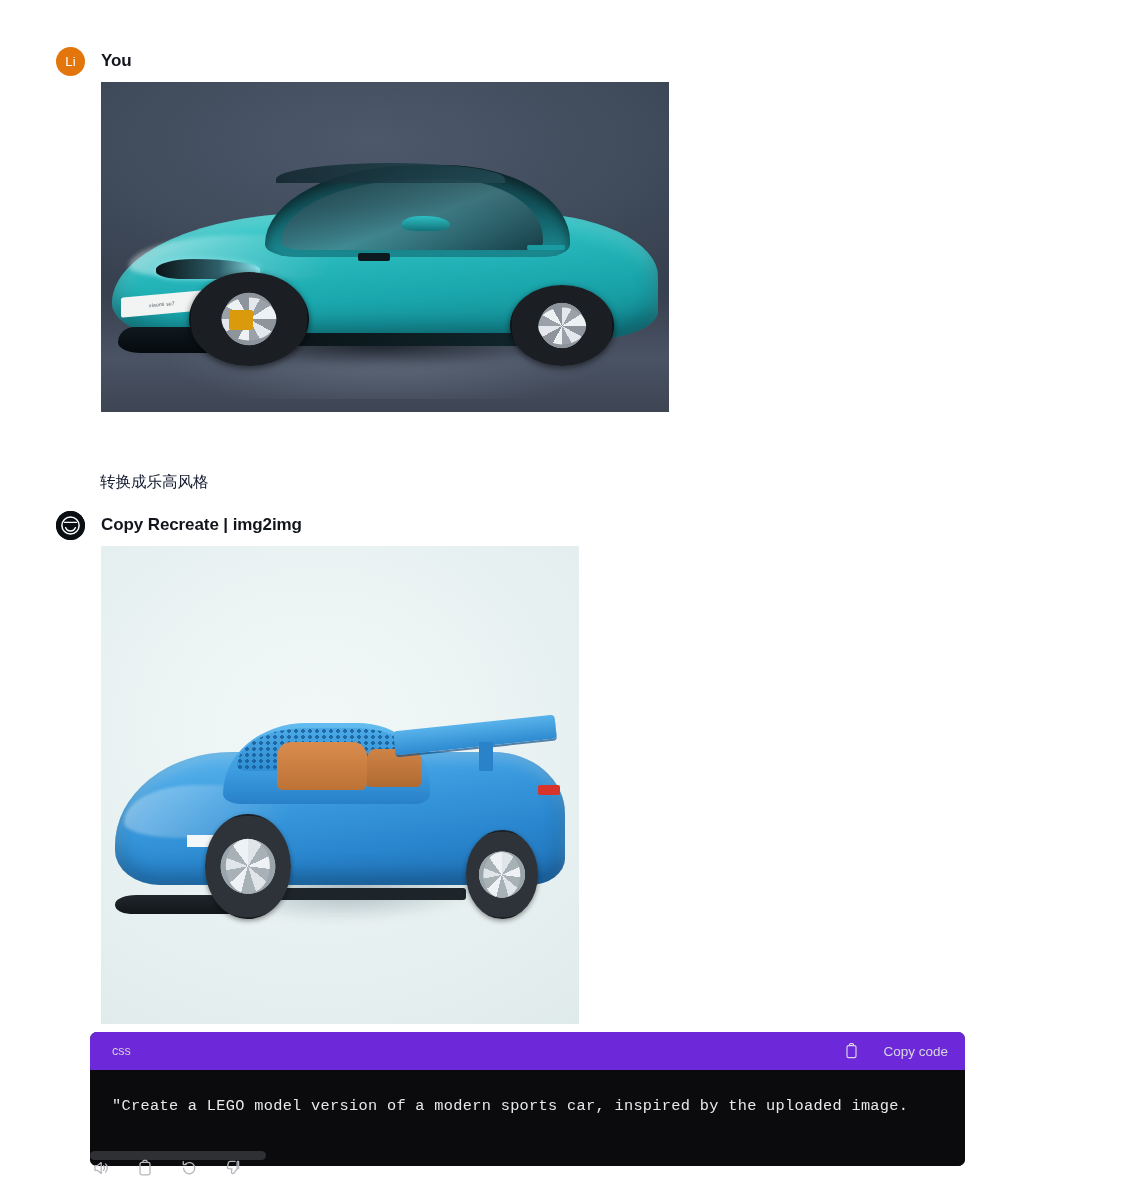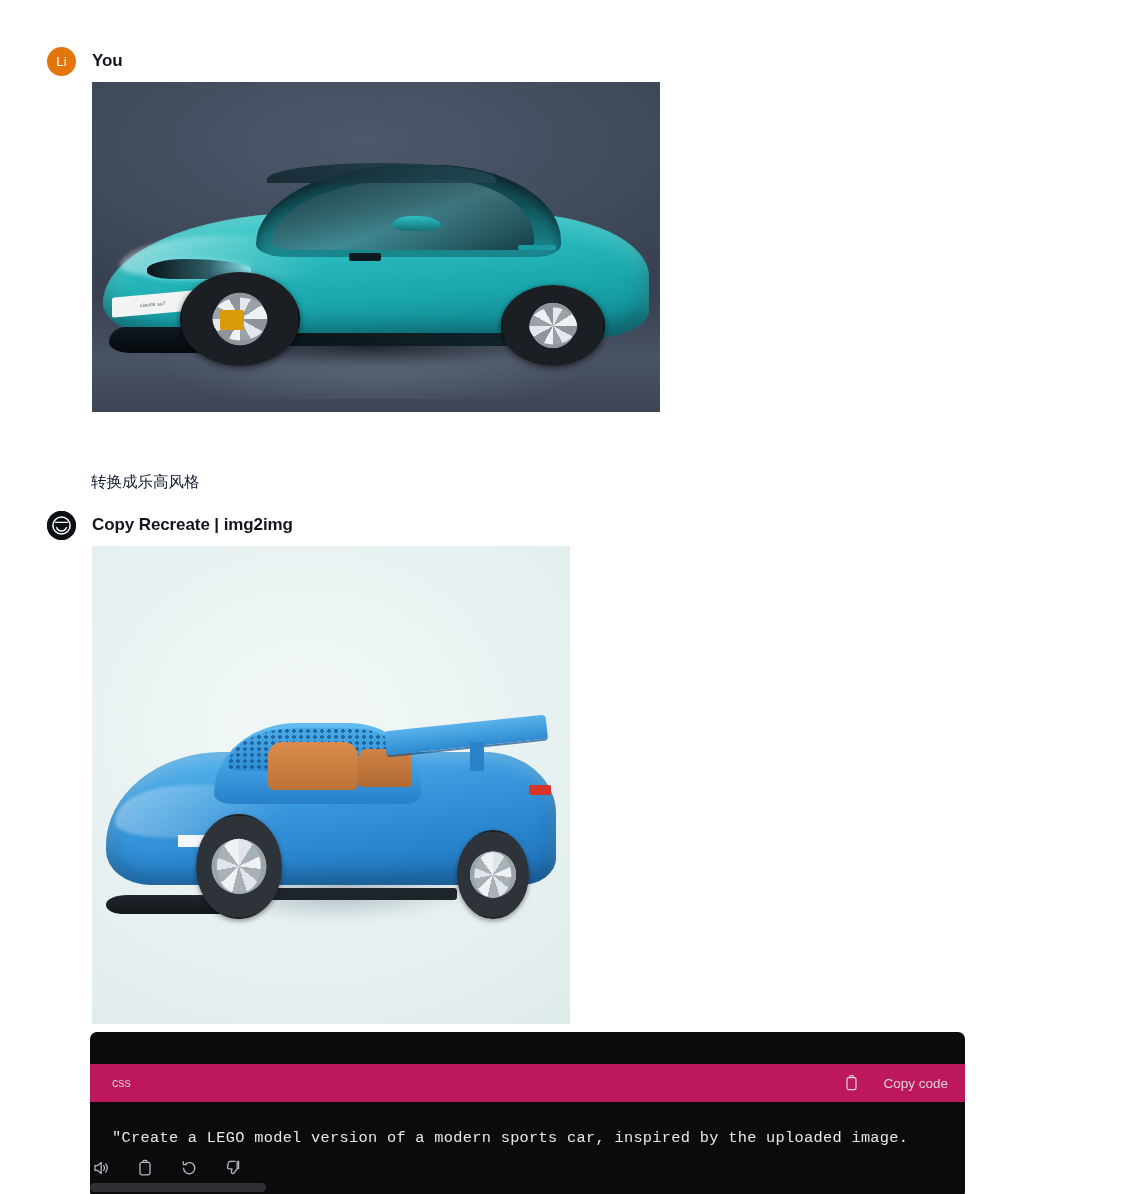--- a/index.html
+++ b/index.html
@@ -11,21 +11,21 @@
     overflow: hidden;
   }
   .conversation {
     position: relative;
     width: 1138px;
     height: 1194px;
     background: #ffffff;
   }
 
   
-  .message { position: absolute; left: 1px; width: 990px; }
+  .message { position: absolute; left: 10px; width: 990px; }
   .msg-user { top: 44px; }
   .msg-assistant { top: 508px; }
 
   .msg-header {
     display: flex;
     align-items: center;
     height: 34px;
     padding-left: 46px;
   }
 
@@ -323,26 +323,25 @@
   .code-block {
     position: absolute;
     left: 90px; top: 1032px;
     width: 875px;
     border-radius: 7px;
     overflow: hidden;
     background: #0b0b0d;
   }
   .code-header {
     height: 38px;
-    background: #be185d;
+    background: #6d28d9;
     display: flex;
     align-items: center;
     justify-content: space-between;
     padding: 0 17px 0 22px;
-    margin-top: 32px;
   }
   .code-lang {
     font-family: "Liberation Sans", sans-serif;
     font-size: 12.5px;
     color: #cfd2d8;
   }
   .copy-code {
     display: flex;
     align-items: center;
     gap: 24px;

